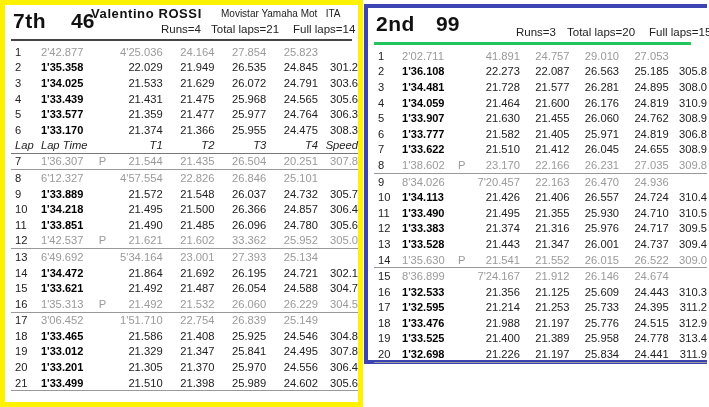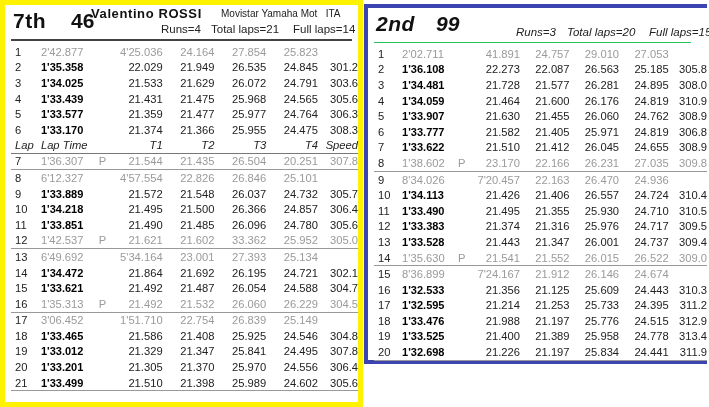--- a/index.html
+++ b/index.html
@@ -1,21 +1,21 @@
 <!DOCTYPE html>
 <html><head>
 <meta charset="utf-8">
 <style>
   html,body{margin:0;padding:0;background:#ffffff;}
   body{width:709px;height:407px;position:relative;overflow:hidden;font-family:"Liberation Sans",sans-serif;}
   .panel{position:absolute;background:#fff;box-sizing:border-box;}
   #left{left:0;top:0;width:363px;height:407px;border:5px solid #fff200;border-top-width:5px;}
   #right{left:364px;top:4px;width:343px;height:360px;border:4px solid #3b44b0;border-right:none;}
   .hdr{position:relative;height:34px;border-bottom:2px solid #444;margin:0 6px 0 6px;}
-  #right .hdr{border-bottom:1px solid #22c55e;margin-right:16px;font-style:italic;}
+  #right .hdr{border-bottom:3px solid #22c55e;margin-right:16px;}
   .pos{position:absolute;left:2px;top:4px;font-size:21px;font-weight:bold;color:#111;letter-spacing:0.5px;}
   .num{position:absolute;left:60px;top:4px;font-size:21px;font-weight:bold;color:#111;}
   #right .num{left:62px;}
   .rider{position:absolute;left:80px;top:1px;font-size:13px;font-weight:bold;color:#111;letter-spacing:0.6px;}
   #right .rider{left:75px;}
   .team{position:absolute;left:210px;top:3px;font-size:10px;color:#222;white-space:nowrap;}
   #right .team{left:200px;}
   .runs{position:absolute;left:150px;top:18px;font-size:11.5px;color:#222;}
   .tot{position:absolute;left:200px;top:18px;font-size:11.5px;color:#222;white-space:nowrap;}
   .full{position:absolute;left:282px;top:18px;font-size:11.5px;color:#222;white-space:nowrap;}

